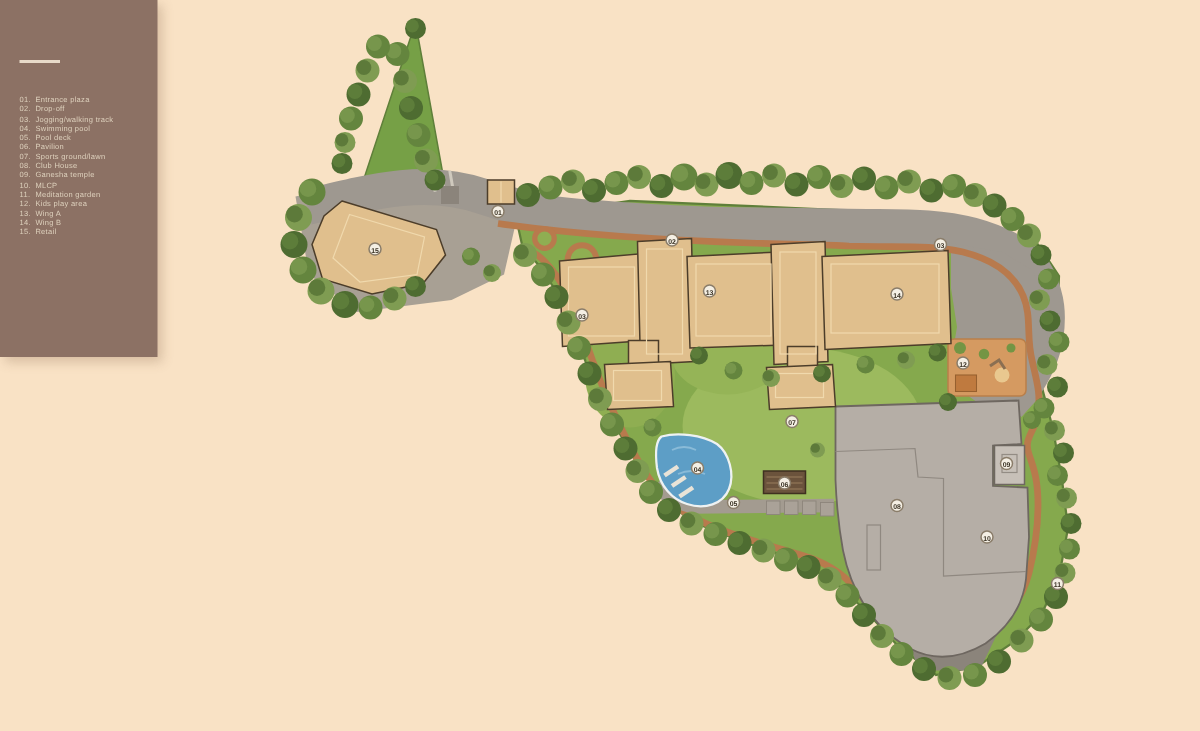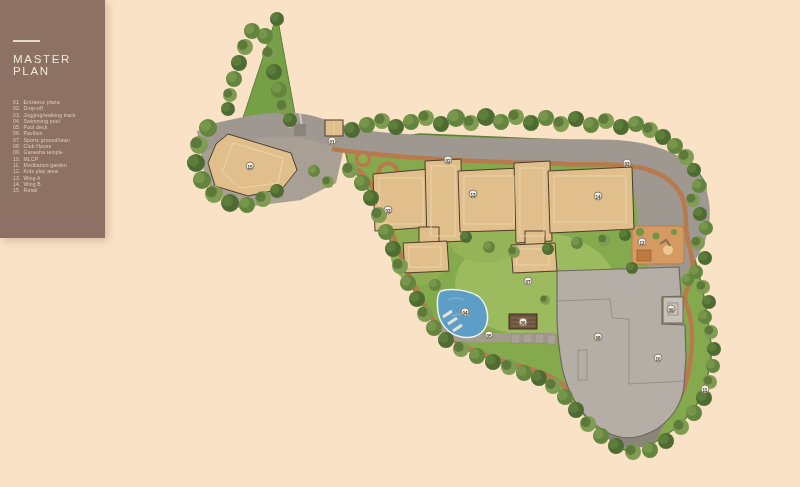--- a/index.html
+++ b/index.html
@@ -370,21 +370,20 @@
         <div class="marker" style="left: 705px; top: 389px;">11</div>
         <div class="marker" style="left: 642px; top: 242px;">12</div>
         <div class="marker" style="left: 473px; top: 194px;">13</div>
         <div class="marker" style="left: 598px; top: 196px;">14</div>
         <div class="marker" style="left: 250px; top: 166px;">15</div>
       </div>
   </div>
 
   <aside class="sidebar">
     <div class="rule"></div>
-    <h1 class="title">MASTER PLAN</h1>
     <ul class="legend" id="legend">
         <li><span class="num">01.</span><span> Entrance plaza</span></li>
         <li><span class="num">02.</span><span> Drop-off</span></li>
         <li><span class="num">03.</span><span> Jogging/walking track</span></li>
         <li><span class="num">04.</span><span> Swimming pool</span></li>
         <li><span class="num">05.</span><span> Pool deck</span></li>
         <li><span class="num">06.</span><span> Pavilion</span></li>
         <li><span class="num">07.</span><span> Sports ground/lawn</span></li>
         <li><span class="num">08.</span><span> Club House</span></li>
         <li><span class="num">09.</span><span> Ganesha temple</span></li>

